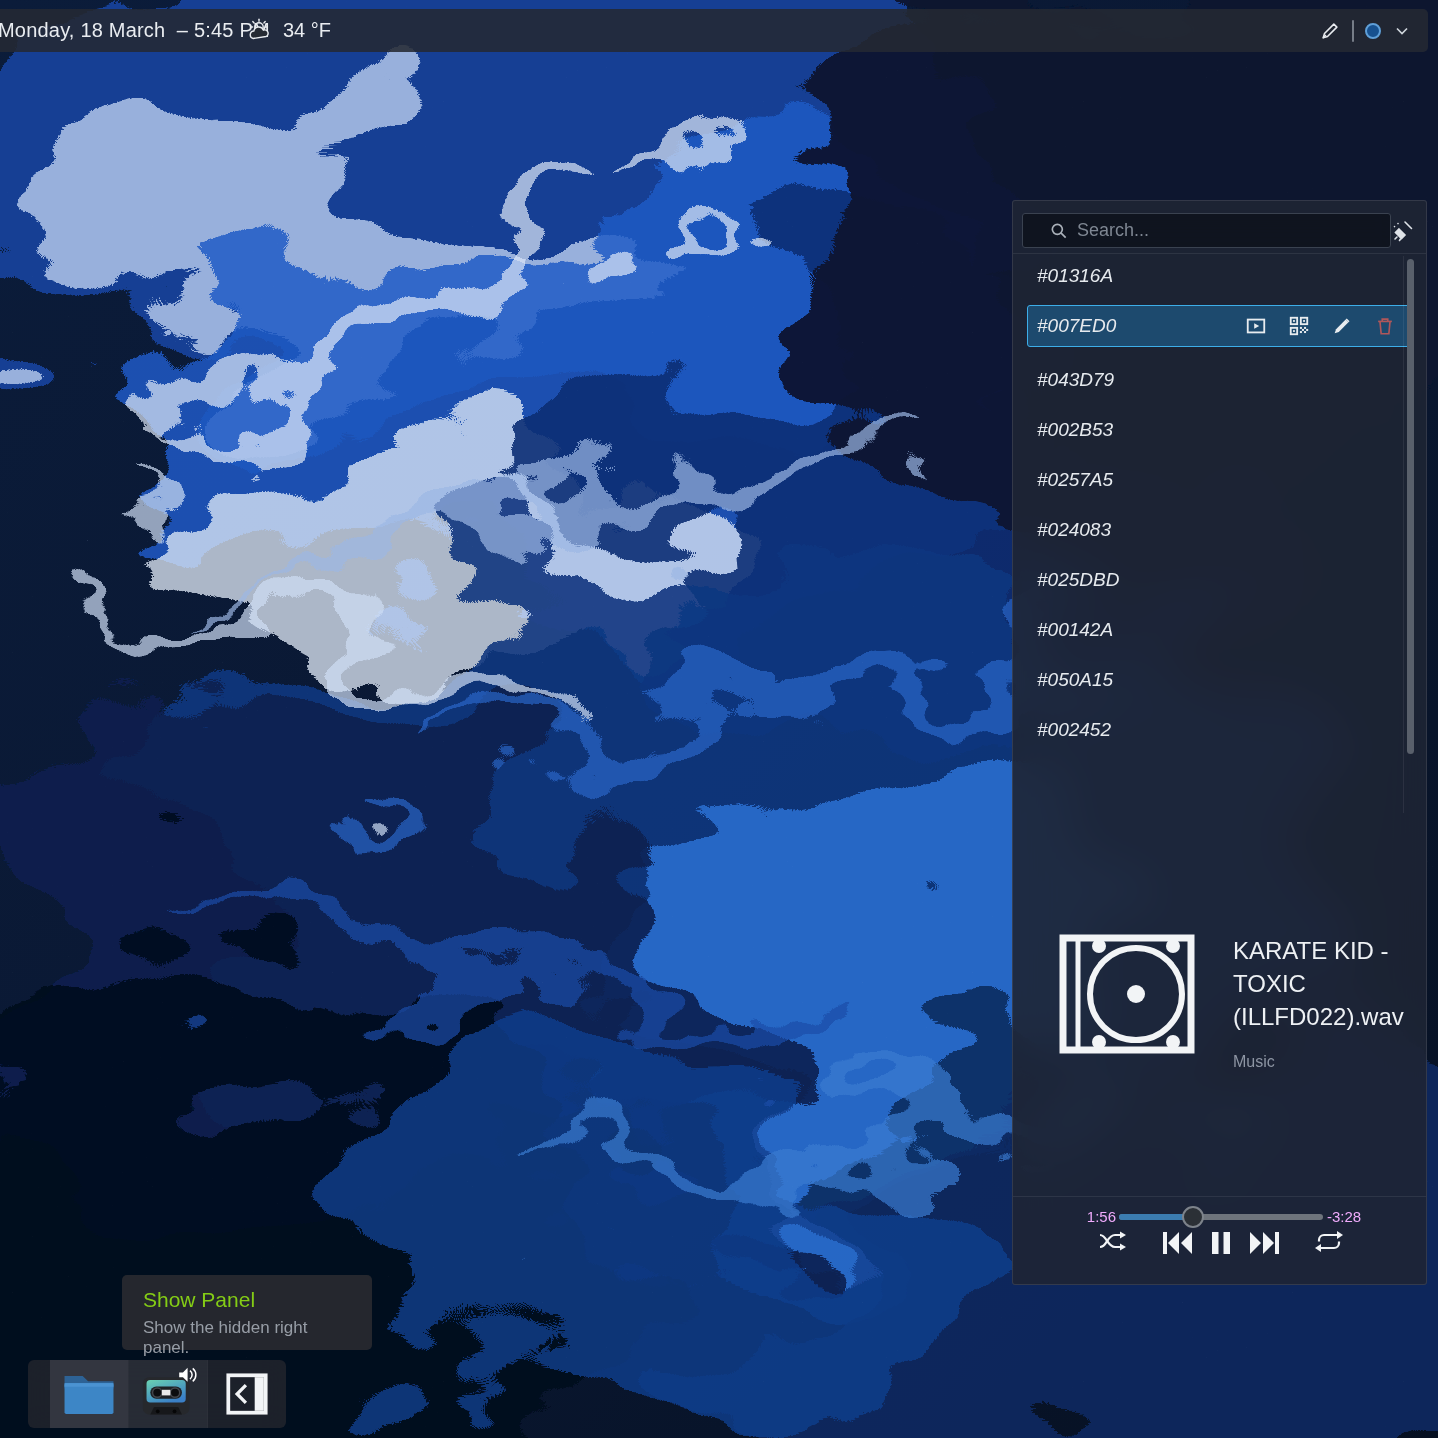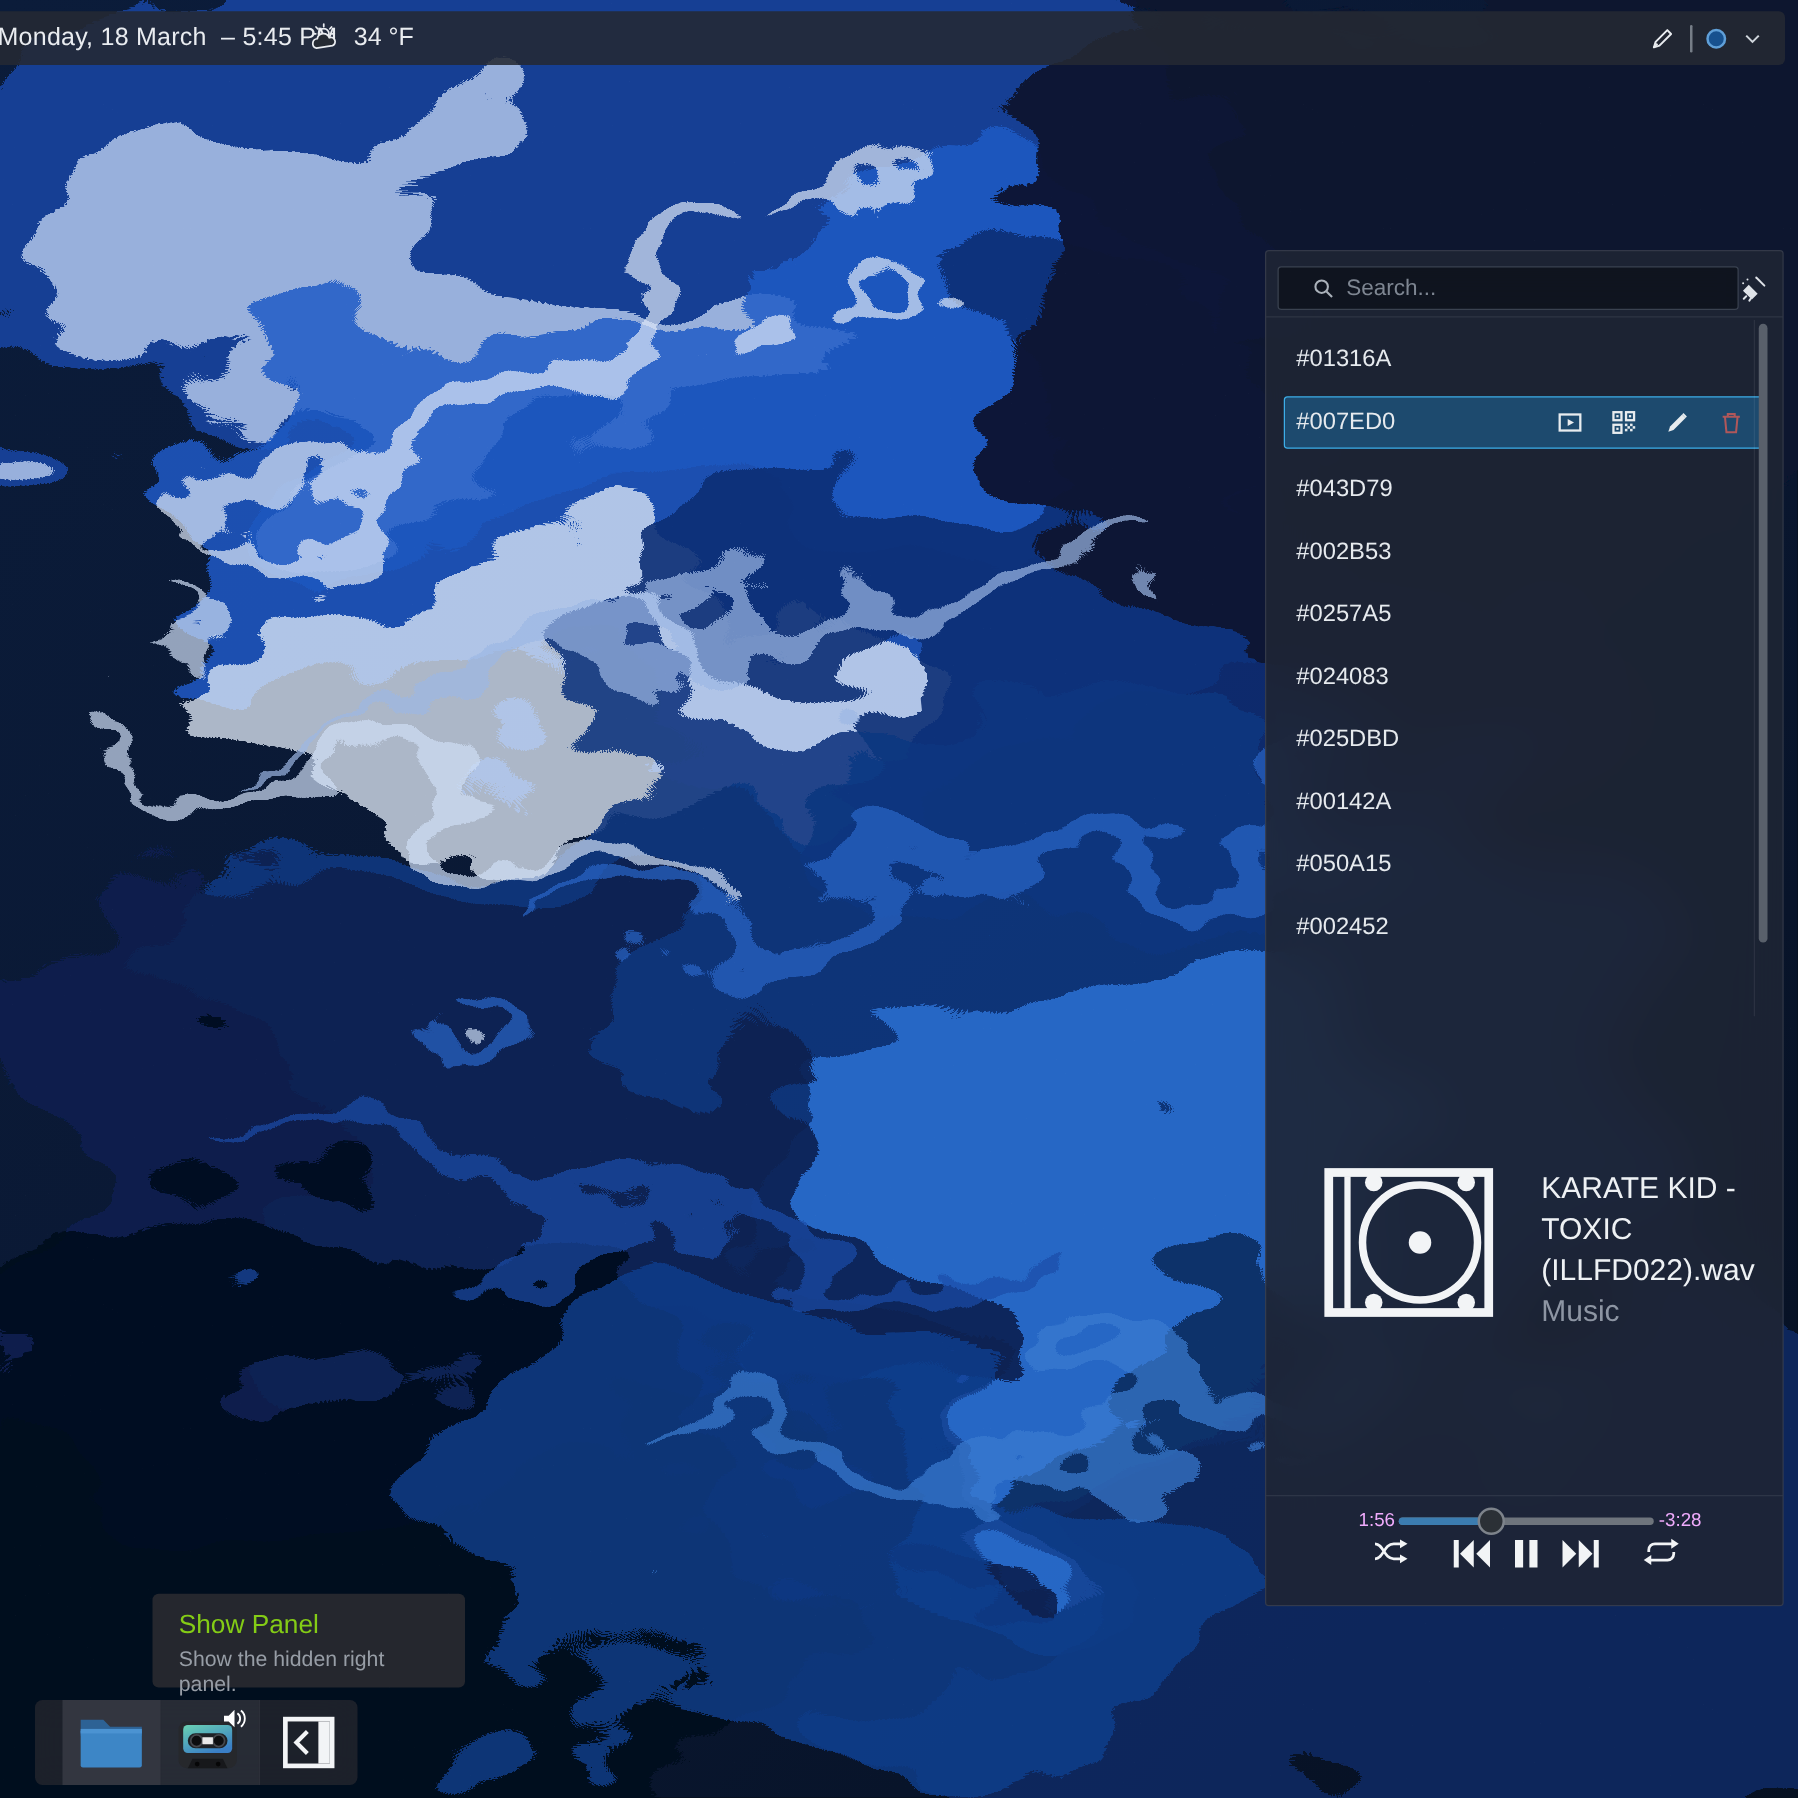--- a/index.html
+++ b/index.html
@@ -25,39 +25,39 @@
   #search-row { position:absolute; left:0; top:0; width:100%; height:53px;
                 border-bottom:1px solid rgba(255,255,255,0.08); }
   #search-box { position:absolute; left:9px; top:12px; width:369px; height:35px;
                 background:rgba(9,12,18,0.60); border:1px solid #3a4250; border-radius:3px;
                 display:flex; align-items:center; padding:0 26px; gap:8px; }
   #search-box input { flex:1; background:transparent; border:none; outline:none;
                       color:#cfd4db; font-size:18px; font-family:inherit; }
   #search-box input::placeholder { color:#7e8692; }
   #clear-btn { position:absolute; right:10px; top:17px; width:26px; height:26px; cursor:pointer; }
 
-  #clip-list { position:absolute; left:0; top:62px; width:100%; height:537px; overflow:hidden; }
+  #clip-list { position:absolute; left:0; top:50px; width:100%; height:537px; overflow:hidden;font-style:italic; }
   .clip-item { height:50px; margin:0 14px; padding:0 9px; display:flex; align-items:center;
                border:1px solid transparent; border-radius:3px; font-size:19px; color:#e6eaee; }
   .clip-item.selected { height:42px; margin-top:4px; margin-bottom:8px; background:#1d4a6e;
                         border-color:#3daee9; }
   .clip-actions { display:none; margin-left:auto; align-items:center; gap:21px; padding-right:6px; }
   .clip-item.selected .clip-actions { display:flex; }
 
   #scroll-track { position:absolute; right:22px; top:55px; width:1px; height:557px;
                   background:rgba(255,255,255,0.07); }
   #scrollbar { position:absolute; right:12px; top:58px; width:7px; height:495px;
                background:#59606b; border-radius:4px; }
 
   
   #media-info { position:absolute; left:46px; top:733px; width:350px; display:flex; gap:38px; }
   #album-art { width:136px; height:120px; flex:0 0 auto; }
   #media-text { width:185px; padding-top:0px; }
   #media-title { font-size:24px; line-height:33px; color:#eef1f4; }
-  #media-subtitle { font-size:24px; line-height:30px; color:#8d95a3; margin-top:2px; }
+  #media-subtitle { font-size:16px; line-height:30px; color:#8d95a3; margin-top:14px; }
 
   
   #controls { position:absolute; left:0; top:995px; width:100%; height:90px;
               border-top:1px solid rgba(255,255,255,0.08); }
   #seek-row { position:absolute; left:0; top:8px; width:100%; height:24px; font-size:15px; color:#f0abfc; }
   #time-elapsed { position:absolute; left:55px; top:3px; width:48px; text-align:right; }
   #time-remaining { position:absolute; left:314px; top:3px; }
   #seek-slider { position:absolute; left:106px; top:9px; width:204px; height:6px;
                  background:#6e747c; border-radius:3px; cursor:pointer; }
   #seek-fill { position:absolute; left:0; top:0; height:6px; background:#3b7cb0; border-radius:3px; }

